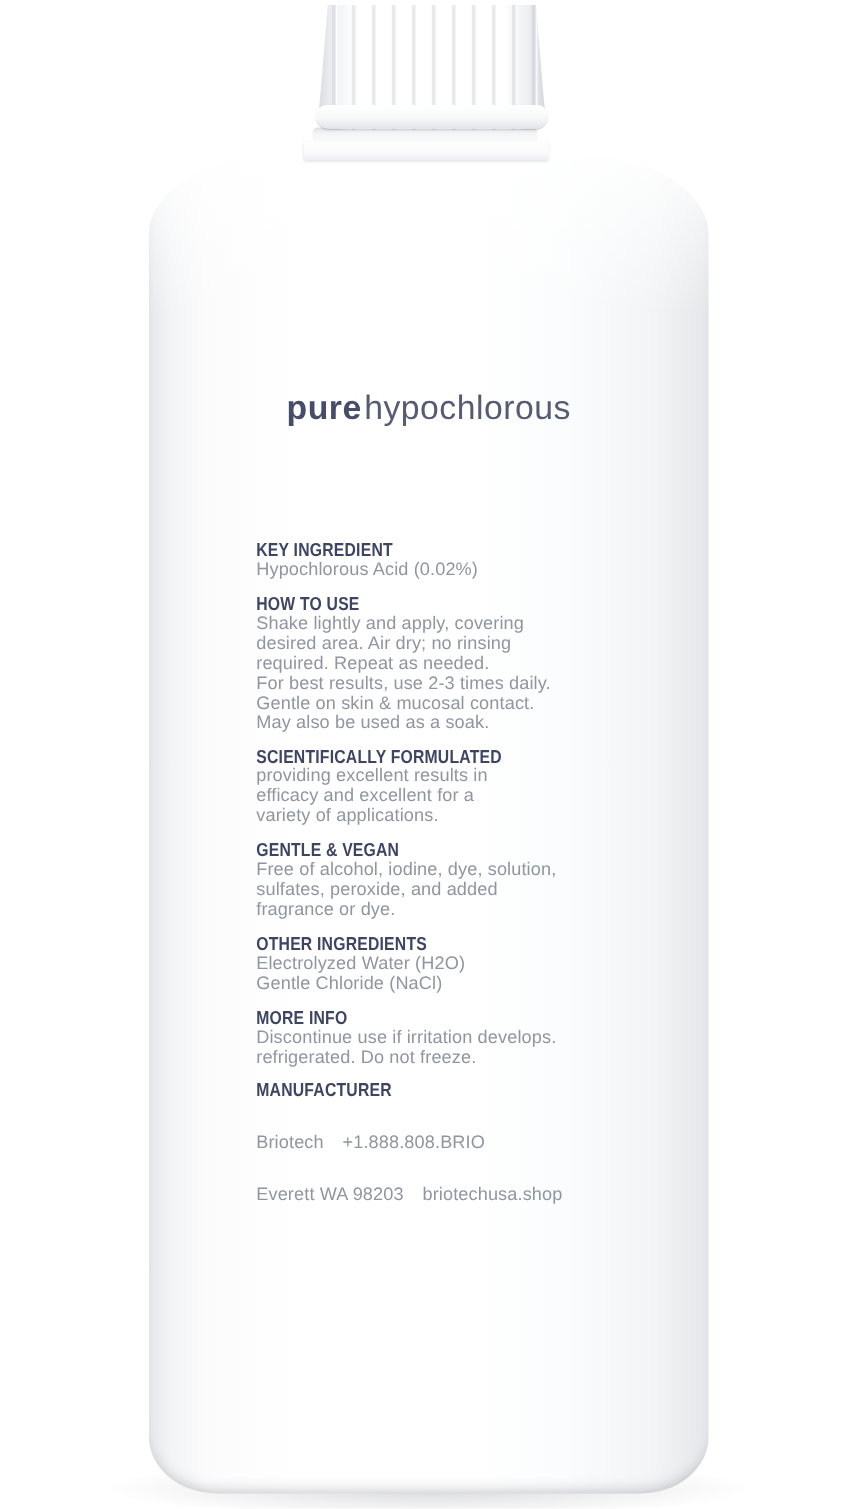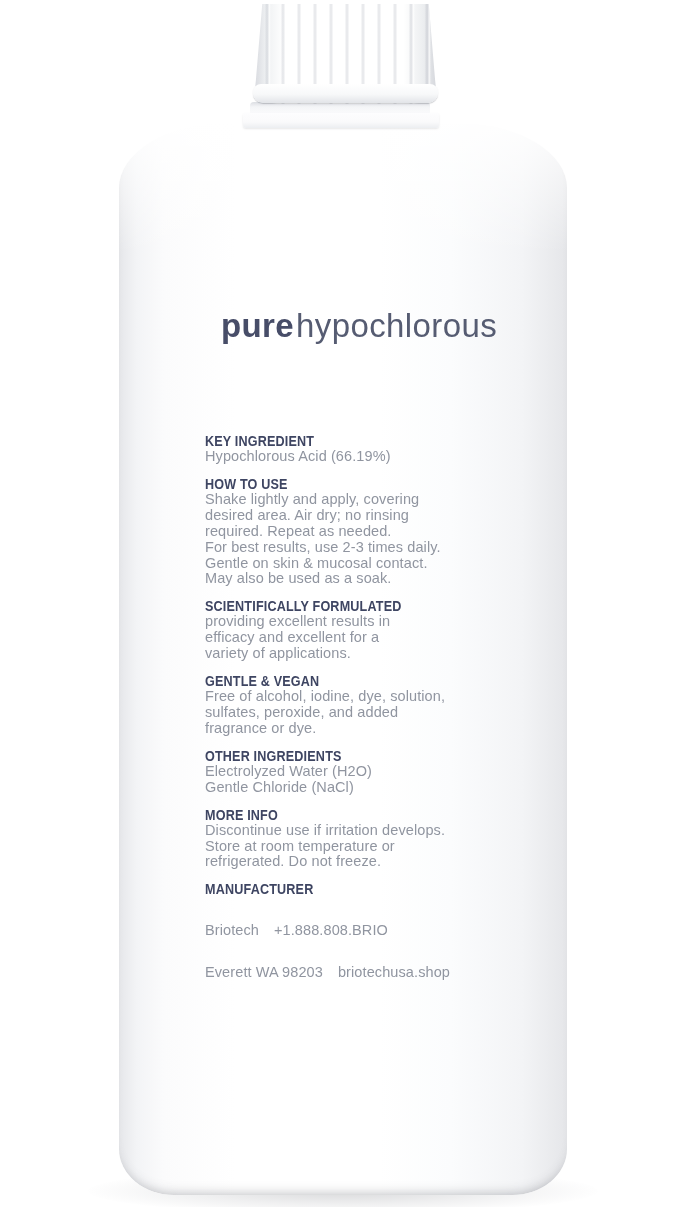--- a/index.html
+++ b/index.html
@@ -69,23 +69,22 @@
     position:absolute;left:253px;top:84px;width:185px;height:19px;
     background:linear-gradient(to bottom,#ffffff 0%,#f7f8f9 55%,#e2e4e8 100%);
     border-radius:8px 8px 10px 10px;
     box-shadow:0 1px 1px rgba(110,112,120,0.35);
     z-index:4;
   }
   
   .brand{
     position:absolute;left:0;top:186px;width:100%;
     text-align:center;
-    font-size:33px;line-height:32px;letter-spacing:0.4px;
+    font-size:27px;line-height:32px;letter-spacing:0.4px;
     z-index:5;
-    margin-left:16px;
   }
   .brand-bold{font-weight:700;color:var(--brand);}
   .brand-light{font-weight:400;color:var(--brand-light);margin-left:2px;}
   .label-sections{
     position:absolute;left:86px;top:308px;width:310px;
     z-index:5;
   }
   .sec{margin-bottom:10px;}
   .sec-h{
     font-size:15px;font-weight:700;color:var(--heading);
@@ -115,21 +114,21 @@
   <div class="bottle">
 
     <div class="brand">
       <span class="brand-bold">pure</span><span class="brand-light">hypochlorous</span>
     </div>
 
     <div class="label-sections">
 
       <section class="sec">
         <h3 class="sec-h">KEY INGREDIENT</h3>
-        <p class="ln">Hypochlorous Acid (66.19%)</p>
+        <p class="ln">Hypochlorous Acid (0.02%)</p>
       </section>
 
       <section class="sec">
         <h3 class="sec-h">HOW TO USE</h3>
         <p class="ln">Shake lightly and apply, covering</p>
         <p class="ln">desired area. Air dry; no rinsing</p>
         <p class="ln">required. Repeat as needed.</p>
         <p class="ln">For best results, use 2-3 times daily.</p>
         <p class="ln">Gentle on skin &amp; mucosal contact.</p>
         <p class="ln">May also be used as a soak.</p>
@@ -151,21 +150,20 @@
 
       <section class="sec">
         <h3 class="sec-h">OTHER INGREDIENTS</h3>
         <p class="ln">Electrolyzed Water (H2O)</p>
         <p class="ln">Gentle Chloride (NaCl)</p>
       </section>
 
       <section class="sec">
         <h3 class="sec-h">MORE INFO</h3>
         <p class="ln">Discontinue use if irritation develops.</p>
-        <p class="ln">Store at room temperature or</p>
         <p class="ln">refrigerated. Do not freeze.</p>
       </section>
 
       <section class="sec">
         <h3 class="sec-h">MANUFACTURER</h3>
         <div class="mrow">
           <span class="ln">Briotech</span>
           <span class="ln right">+1.888.808.BRIO</span>
         </div>
         <div class="mrow">

